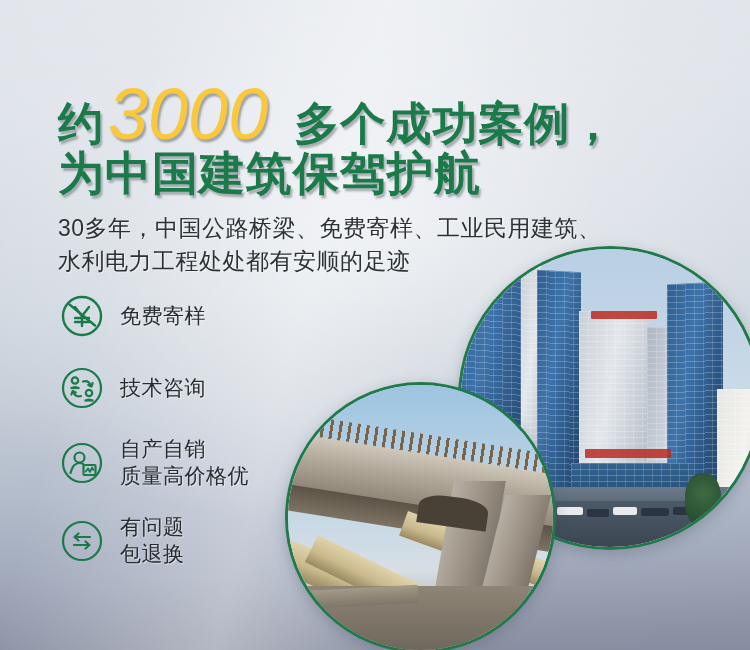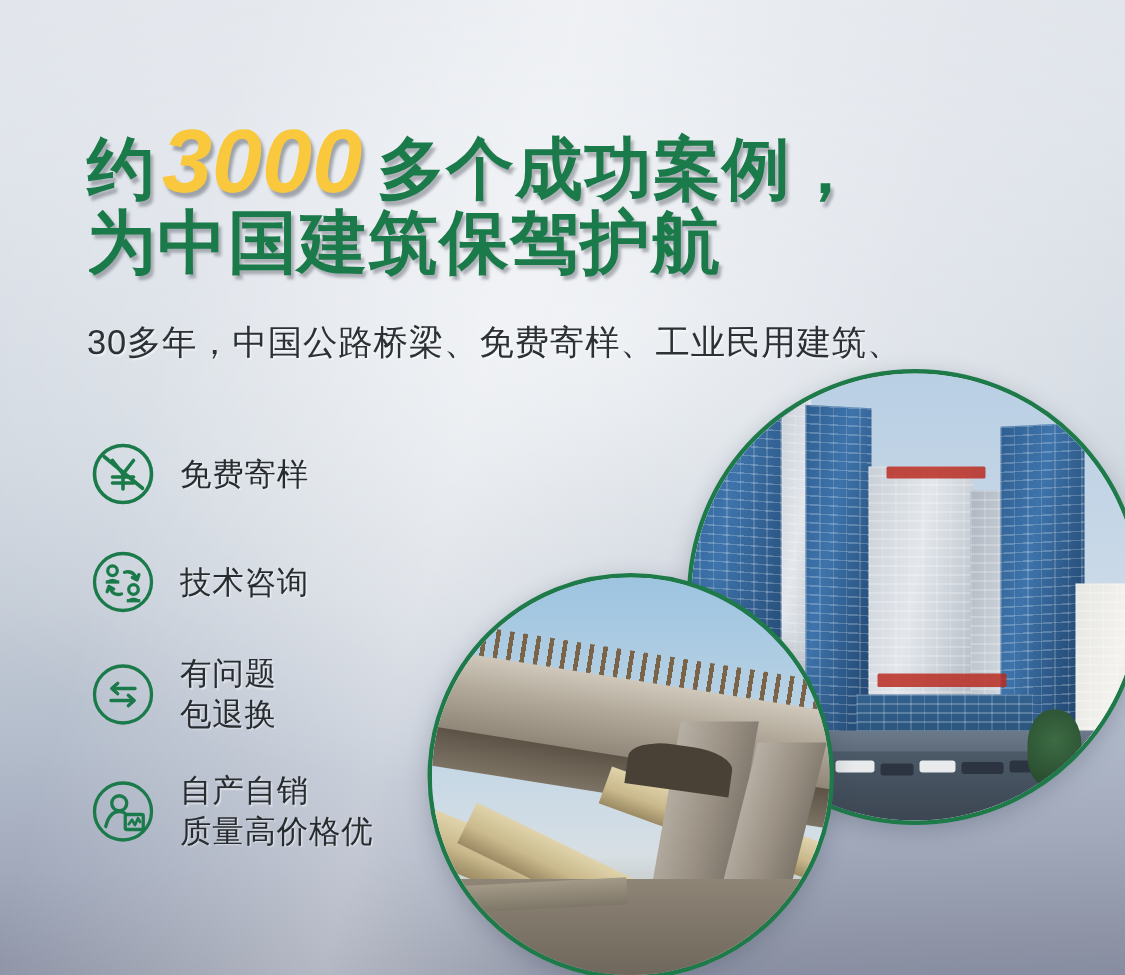--- a/index.html
+++ b/index.html
@@ -37,22 +37,22 @@
     font-weight:bold;
     color:#1a7a4a;
     letter-spacing:1px;
     line-height:1.0;
     text-shadow:2px 3px 2px rgba(90,95,105,0.45);
     white-space:nowrap;
   }
   #hl1{font-size:45px;display:flex;align-items:baseline;}
   #hl1 .pre{font-size:45px;}
   #hl1 .num{
-    font-size:60px;font-style:italic;font-weight:bold;color:#f9c83c;
-    margin:0 10px 0 4px;letter-spacing:0px;
+    font-size:72px;font-style:italic;font-weight:normal;color:#f9c83c;
+    margin:0 26px 0 4px;letter-spacing:0px;
     text-shadow:2px 3px 2px rgba(90,95,105,0.50);
   }
   #hl1 .post{font-size:45px;}
   #hl2{font-size:46px;}
 
   
   #subtitle{
     position:absolute;left:58px;top:212px;width:680px;
     color:#2c3135;font-size:23px;line-height:1.42;
     letter-spacing:0.5px;
@@ -203,20 +203,21 @@
     <div class="hl-line" id="hl1">
       <span class="pre">约</span>
       <span class="num">3000</span>
       <span class="post">多个成功案例，</span>
     </div>
     <div class="hl-line" id="hl2">为中国建筑保驾护航</div>
   </div>
 
   <div id="subtitle">
     <div class="sl">30多年，中国公路桥梁、免费寄样、工业民用建筑、</div>
+    <div class="sl">水利电力工程处处都有安顺的足迹</div>
   </div>
 
   <div id="features">
 
     <div class="feat">
       <span class="ico">
         <svg width="48" height="48" viewBox="0 0 48 48" fill="none" stroke="#1a7a4a" stroke-width="2.4">
           <circle cx="24" cy="24" r="19"></circle>
           <path d="M17 15 L24 24 L31 15" stroke-linecap="round"></path>
           <path d="M24 24 L24 34" stroke-linecap="round"></path>
@@ -248,42 +249,42 @@
       </span>
       <span class="txt">
         <div>技术咨询</div>
       </span>
     </div>
 
     <div class="feat">
       <span class="ico">
         <svg width="48" height="48" viewBox="0 0 48 48" fill="none" stroke="#1a7a4a" stroke-width="2.2">
           <circle cx="24" cy="24" r="19"></circle>
+          <circle cx="21.5" cy="18.5" r="5"></circle>
+          <path d="M12.5 34 q2.5 -10 9 -10 q2.2 0 3.8 1.2" stroke-linecap="round"></path>
+          <rect x="25.5" y="26" width="12" height="10" rx="1"></rect>
+          <path d="M27.8 32.5 L30 29.5 L32 33 L34 28.5 L35.4 31" stroke-width="1.8" stroke-linecap="round" stroke-linejoin="round"></path>
+        </svg>
+      </span>
+      <span class="txt">
+        <div>自产自销</div>
+        <div>质量高价格优</div>
+      </span>
+    </div>
+
+    <div class="feat">
+      <span class="ico">
+        <svg width="48" height="48" viewBox="0 0 48 48" fill="none" stroke="#1a7a4a" stroke-width="2.2">
+          <circle cx="24" cy="24" r="19"></circle>
           <path d="M32 20 H17" stroke-linecap="round"></path>
           <path d="M20.5 16.5 L16.5 20 L20.5 23.5" stroke-linecap="round" stroke-linejoin="round"></path>
           <path d="M16 28 H31" stroke-linecap="round"></path>
           <path d="M27.5 24.5 L31.5 28 L27.5 31.5" stroke-linecap="round" stroke-linejoin="round"></path>
         </svg>
       </span>
       <span class="txt">
         <div>有问题</div>
         <div>包退换</div>
       </span>
     </div>
 
-    <div class="feat">
-      <span class="ico">
-        <svg width="48" height="48" viewBox="0 0 48 48" fill="none" stroke="#1a7a4a" stroke-width="2.2">
-          <circle cx="24" cy="24" r="19"></circle>
-          <circle cx="21.5" cy="18.5" r="5"></circle>
-          <path d="M12.5 34 q2.5 -10 9 -10 q2.2 0 3.8 1.2" stroke-linecap="round"></path>
-          <rect x="25.5" y="26" width="12" height="10" rx="1"></rect>
-          <path d="M27.8 32.5 L30 29.5 L32 33 L34 28.5 L35.4 31" stroke-width="1.8" stroke-linecap="round" stroke-linejoin="round"></path>
-        </svg>
-      </span>
-      <span class="txt">
-        <div>自产自销</div>
-        <div>质量高价格优</div>
-      </span>
-    </div>
-
   </div>
 </div>
 
 </body></html>

